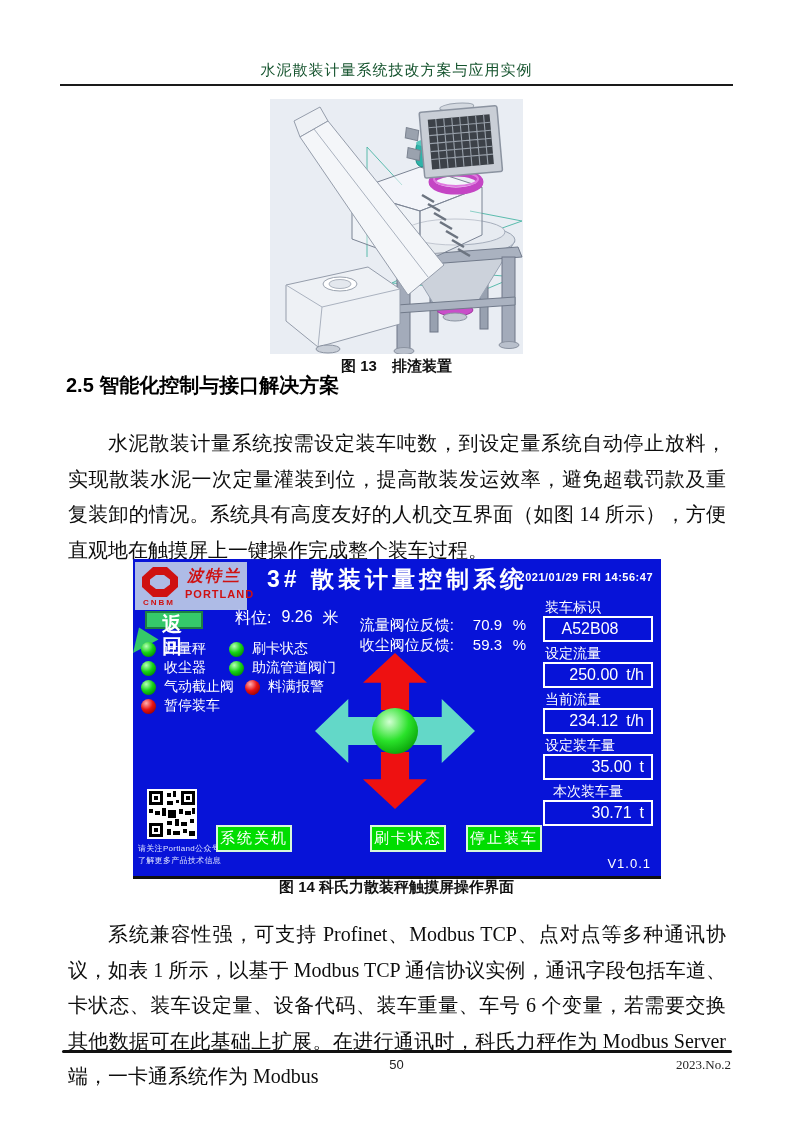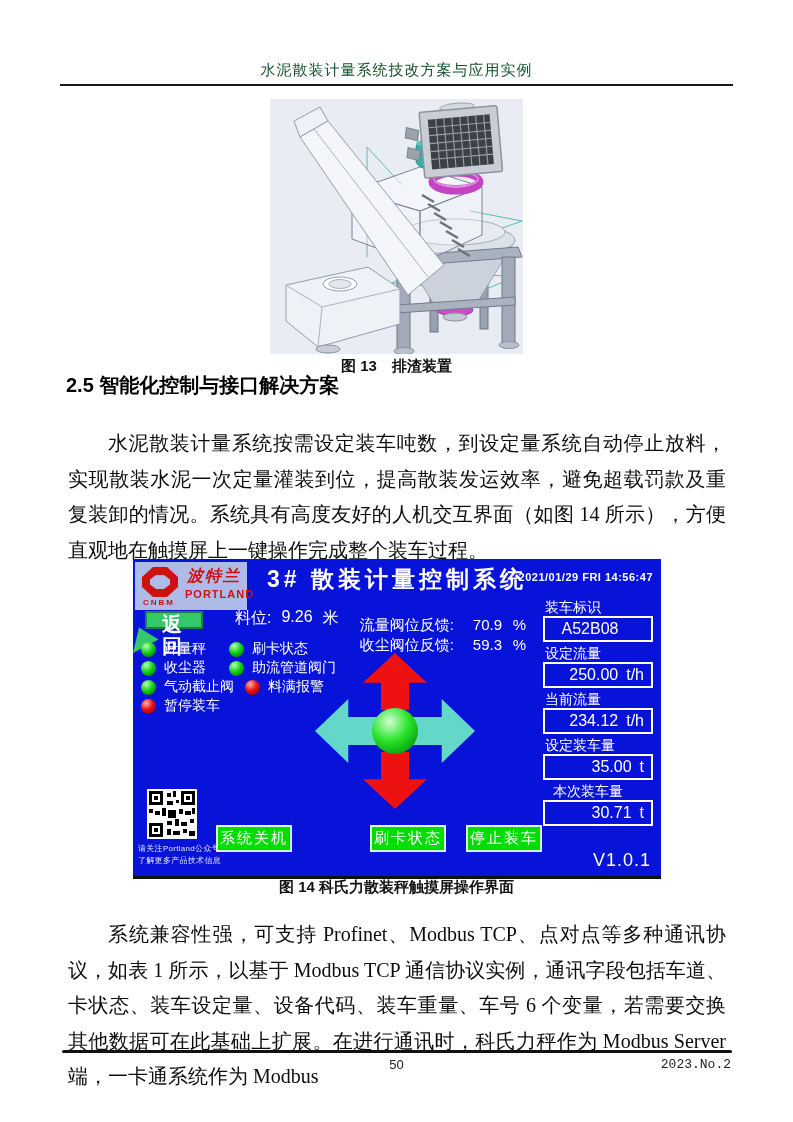--- a/index.html
+++ b/index.html
@@ -18,21 +18,21 @@
                    font-family:"Liberation Sans","DejaVu Sans",sans-serif;color:#000;}
   .para{position:absolute;left:68px;width:658px;font-size:20px;line-height:35.5px;
         text-align:justify;text-indent:2em;color:#0d0d0d;}
   #para1{top:406px;}
   #para2{top:897px;}
   .footer-rule{position:absolute;top:1050px;left:62px;width:670px;height:3px;background:#111;
                border-radius:2px;}
   .footer-page{position:absolute;top:1057px;left:0;width:100%;text-align:center;font-size:13px;
                font-family:"Liberation Sans","DejaVu Sans",sans-serif;color:#222;}
   .footer-issue{position:absolute;top:1057px;right:62px;font-size:13px;
-                font-family:Liberation Mono, monospace;color:#222;}
+                font-family:Liberation Serif, serif;color:#222;}
 
   
   .fig13{position:absolute;top:99px;left:270px;width:253px;height:255px;}
 
   
   .hmi{position:absolute;top:559px;left:133px;width:528px;height:317px;background:#0713d8;
        font-family:"Liberation Sans","DejaVu Sans",sans-serif;color:#ffffff;
        border-bottom:3px solid #101010;box-sizing:content-box;}
   .logo-box{position:absolute;top:3px;left:2px;width:112px;height:48px;background:#aebbe6;}
   .logo-mark{position:absolute;top:4px;left:6px;width:38px;height:32px;}
@@ -80,21 +80,21 @@
   .pbox{position:absolute;left:410px;width:110px;height:26px;border:2px solid #ffffff;
         box-sizing:border-box;display:flex;align-items:center;justify-content:flex-end;
         gap:8px;padding-right:7px;font-size:16px;}
   .pbox.center{justify-content:center;padding-right:8px;}
 
   .qr{position:absolute;top:230px;left:14px;width:50px;height:50px;}
   .qr-note{position:absolute;left:5px;font-size:8px;color:#dfe4ff;letter-spacing:.3px;}
   .hmi-btn{position:absolute;top:266px;height:27px;background:#00dd00;border:2px solid #d9f7d9;
            box-sizing:border-box;color:#ffffff;font-size:15px;text-align:center;line-height:22px;
            letter-spacing:2px;cursor:pointer;}
-  .version{position:absolute;right:10px;bottom:5px;font-size:18px;letter-spacing:1px;margin-top:39px;}
+  .version{position:absolute;right:10px;bottom:5px;font-size:13px;letter-spacing:1px;margin-top:39px;}
 </style>
 </head>
 <body>
 
 <div class="page">
 
   <div class="header-title">水泥散装计量系统技改方案与应用实例</div>
   <div class="header-rule"></div>
 
   <svg class="fig13" viewBox="0 0 253 255" xmlns="http://www.w3.org/2000/svg">

